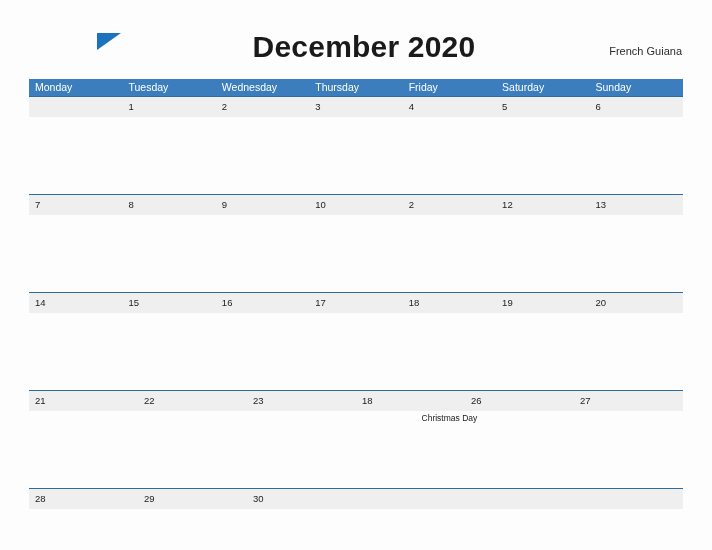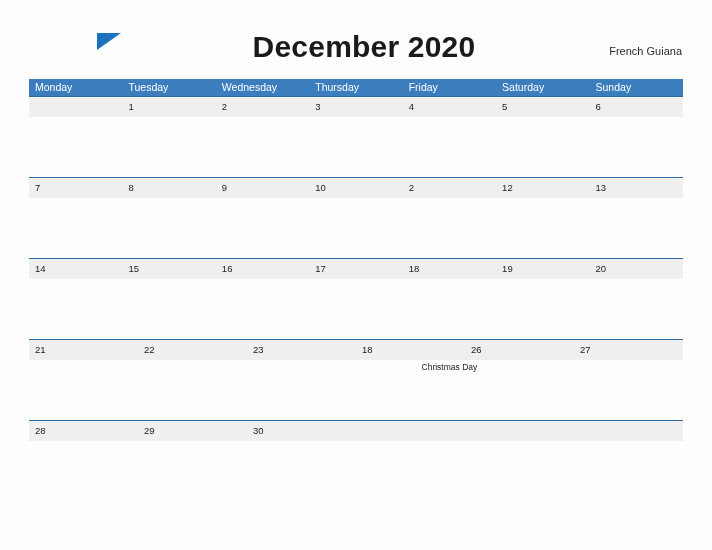--- a/index.html
+++ b/index.html
@@ -124,21 +124,21 @@
   .week-dates {
     display: flex;
     width: 100%;
     background: #efefef;
     height: 20px;
   }
   .week-body {
     display: flex;
     width: 100%;
     background: #fdfdfd;
-    height: 60px;
+    height: 77px;
   }
 
   .daynum {
     flex: 1 1 0;
     font-size: 9.5px;
     color: #222222;
     line-height: 20px;
     padding-left: 6px;
     box-sizing: border-box;
   }

